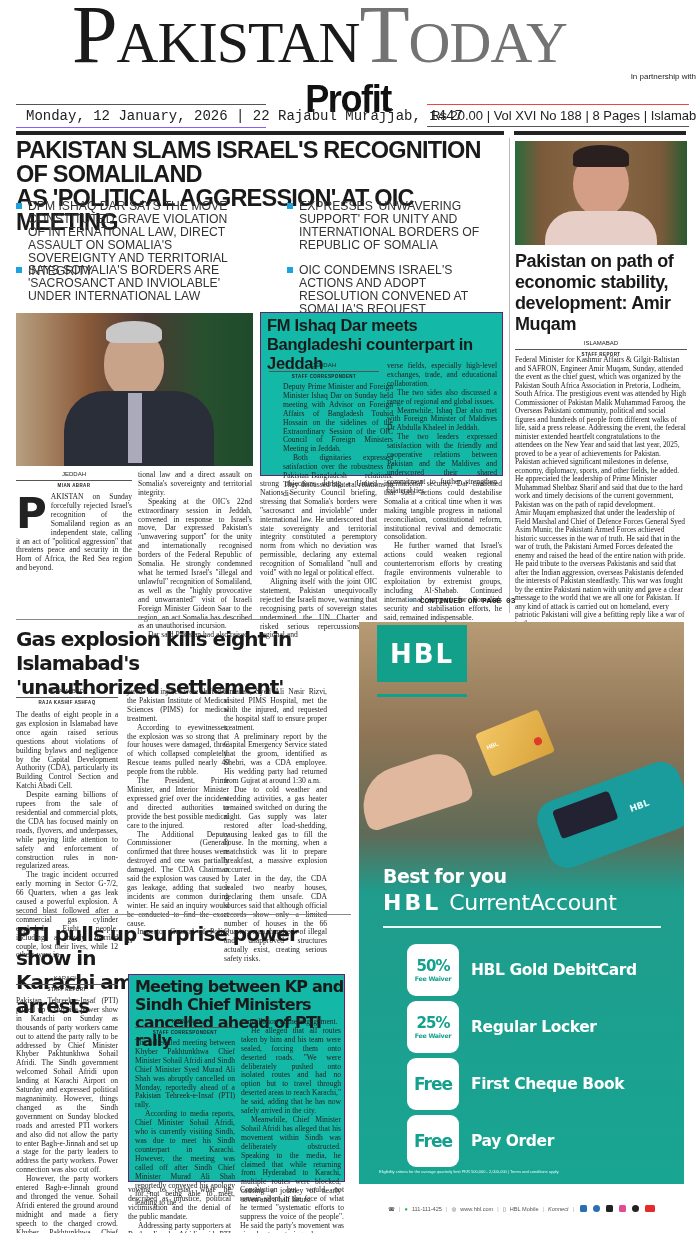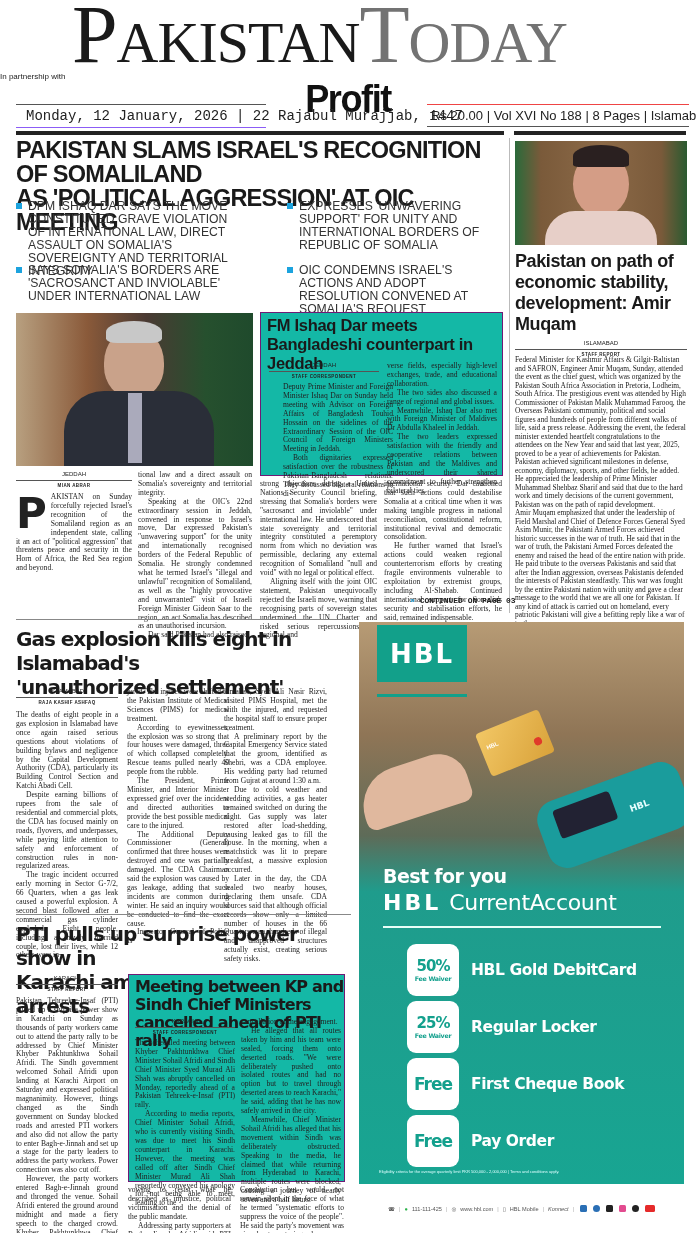--- a/index.html
+++ b/index.html
@@ -5,21 +5,21 @@
 *{box-sizing:border-box;margin:0;padding:0}
 html,body{width:696px;height:1233px;background:#fff;overflow:hidden}
 body{position:relative;font-family:"Liberation Serif",serif;color:#222}
 .abs{position:absolute}
 
 .mast{left:0;top:0;width:696px;height:98px;text-align:center}
 .logo{position:absolute;left:72px;top:2px;font-family:"Liberation Serif",serif;font-size:66px;line-height:66px;letter-spacing:-1px;white-space:nowrap}
 .logo .p1{color:#1a1a1a}
 .logo .p2{color:#737373}
 .logo .big{font-size:82px}
-.partner{position:absolute;left:0;width:696px;top:72px;font-family:"Liberation Sans",sans-serif;font-size:8px;text-align:left;color:#222}
+.partner{position:absolute;left:0;width:696px;top:72px;font-family:"Liberation Sans",sans-serif;font-size:8px;text-align:right;color:#222}
 .profit{position:absolute;left:268px;top:80px;width:160px;text-align:center;font-family:"Liberation Sans",sans-serif;font-weight:bold;font-size:38px;line-height:38px;color:#111;letter-spacing:-1.5px;transform:scaleX(0.95)}
 .dateline{position:absolute;left:16px;top:104px;width:250px;font-family:Liberation Mono, monospace;font-size:14px;color:#222;border-top:1px solid #555;border-bottom:1px solid #8b5cf6;padding:3px 0 3px 10px;white-space:nowrap}
 .infoline{position:absolute;left:427px;top:104px;width:262px;font-family:"Liberation Sans",sans-serif;font-size:13px;color:#222;border-top:1px solid #ef4444;border-bottom:1px solid #555;padding:3px 0 3px 4px;white-space:nowrap}
 .rule-thick{height:4px;background:#222}
 
 .lead-head{left:16px;top:138px;width:490px;font-family:"Liberation Sans",sans-serif;font-weight:bold;font-size:24px;line-height:24px;color:#1a1a1a;letter-spacing:-0.8px;transform:scaleX(0.98);transform-origin:left}
 .bul{font-family:"Liberation Sans",sans-serif;font-size:12.2px;line-height:13px;color:#333;position:absolute;width:230px;padding-left:12px}
 .bul:before{content:"";position:absolute;left:0;top:3px;width:6px;height:6px;background:#1ca3de}
 .photo{background:#6c5a4a;overflow:hidden}
 .caption{font-family:"Liberation Sans",sans-serif;font-size:6px;text-align:center;color:#222}

